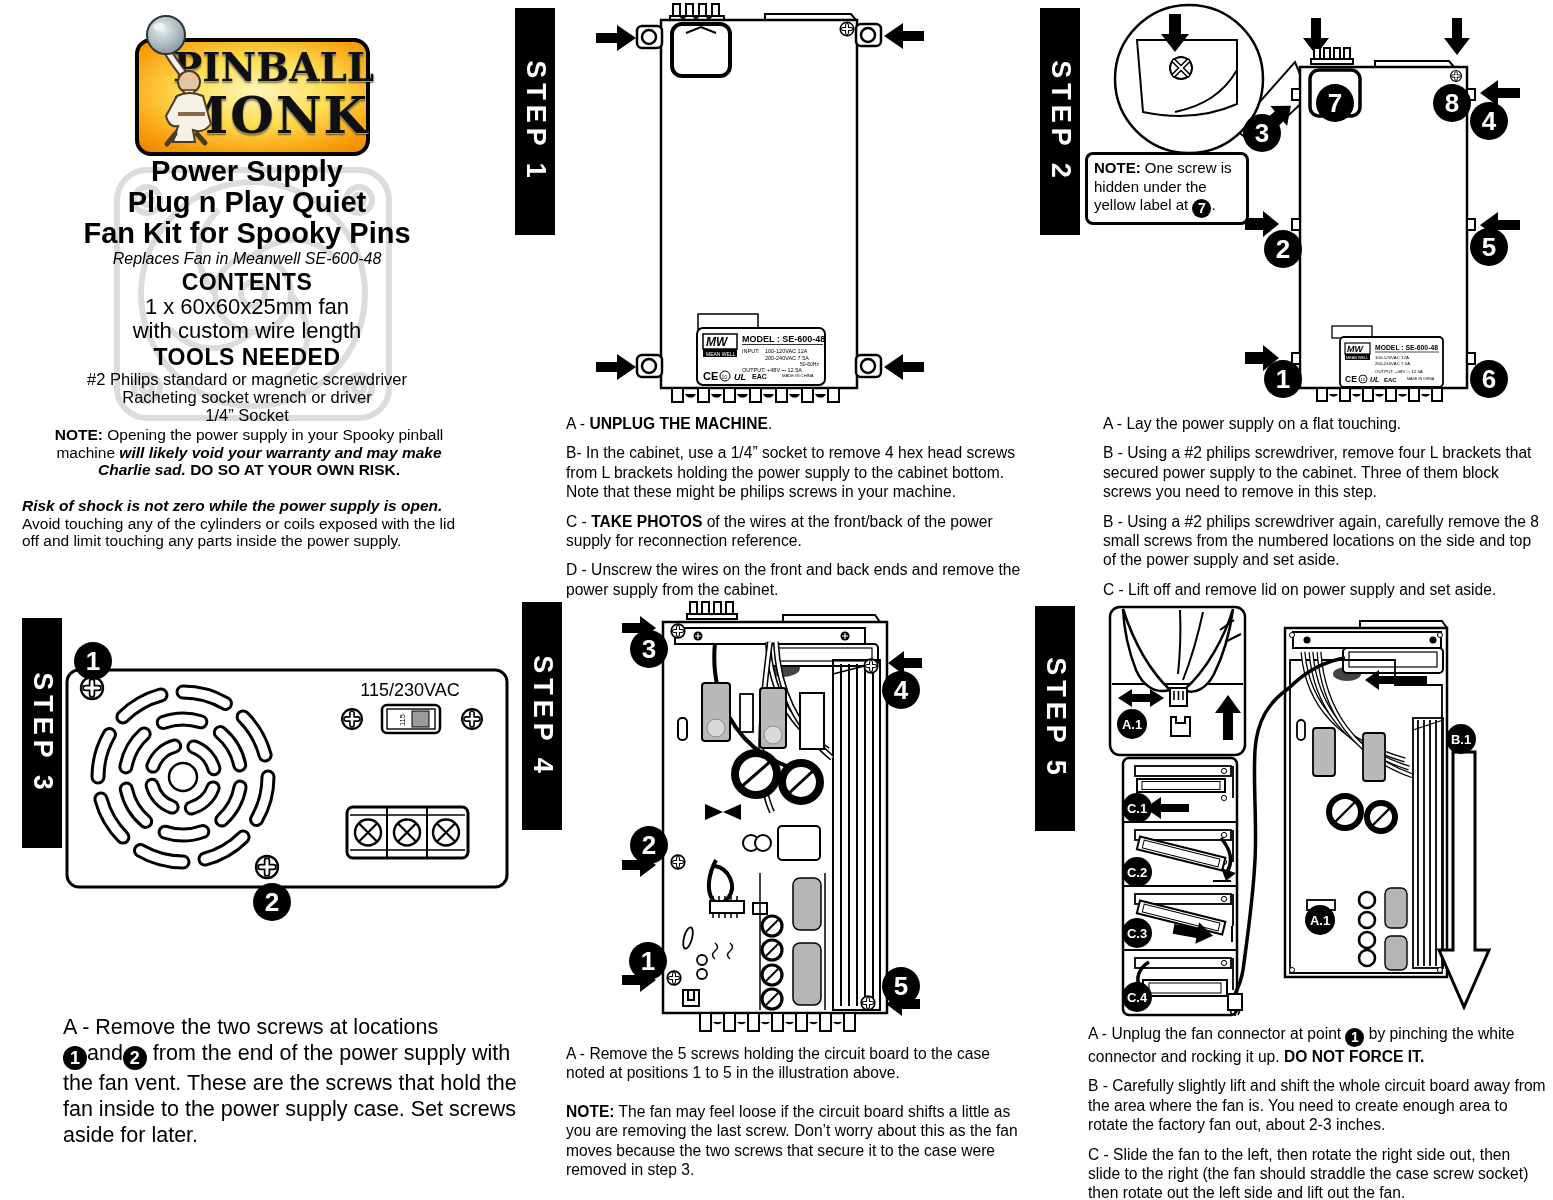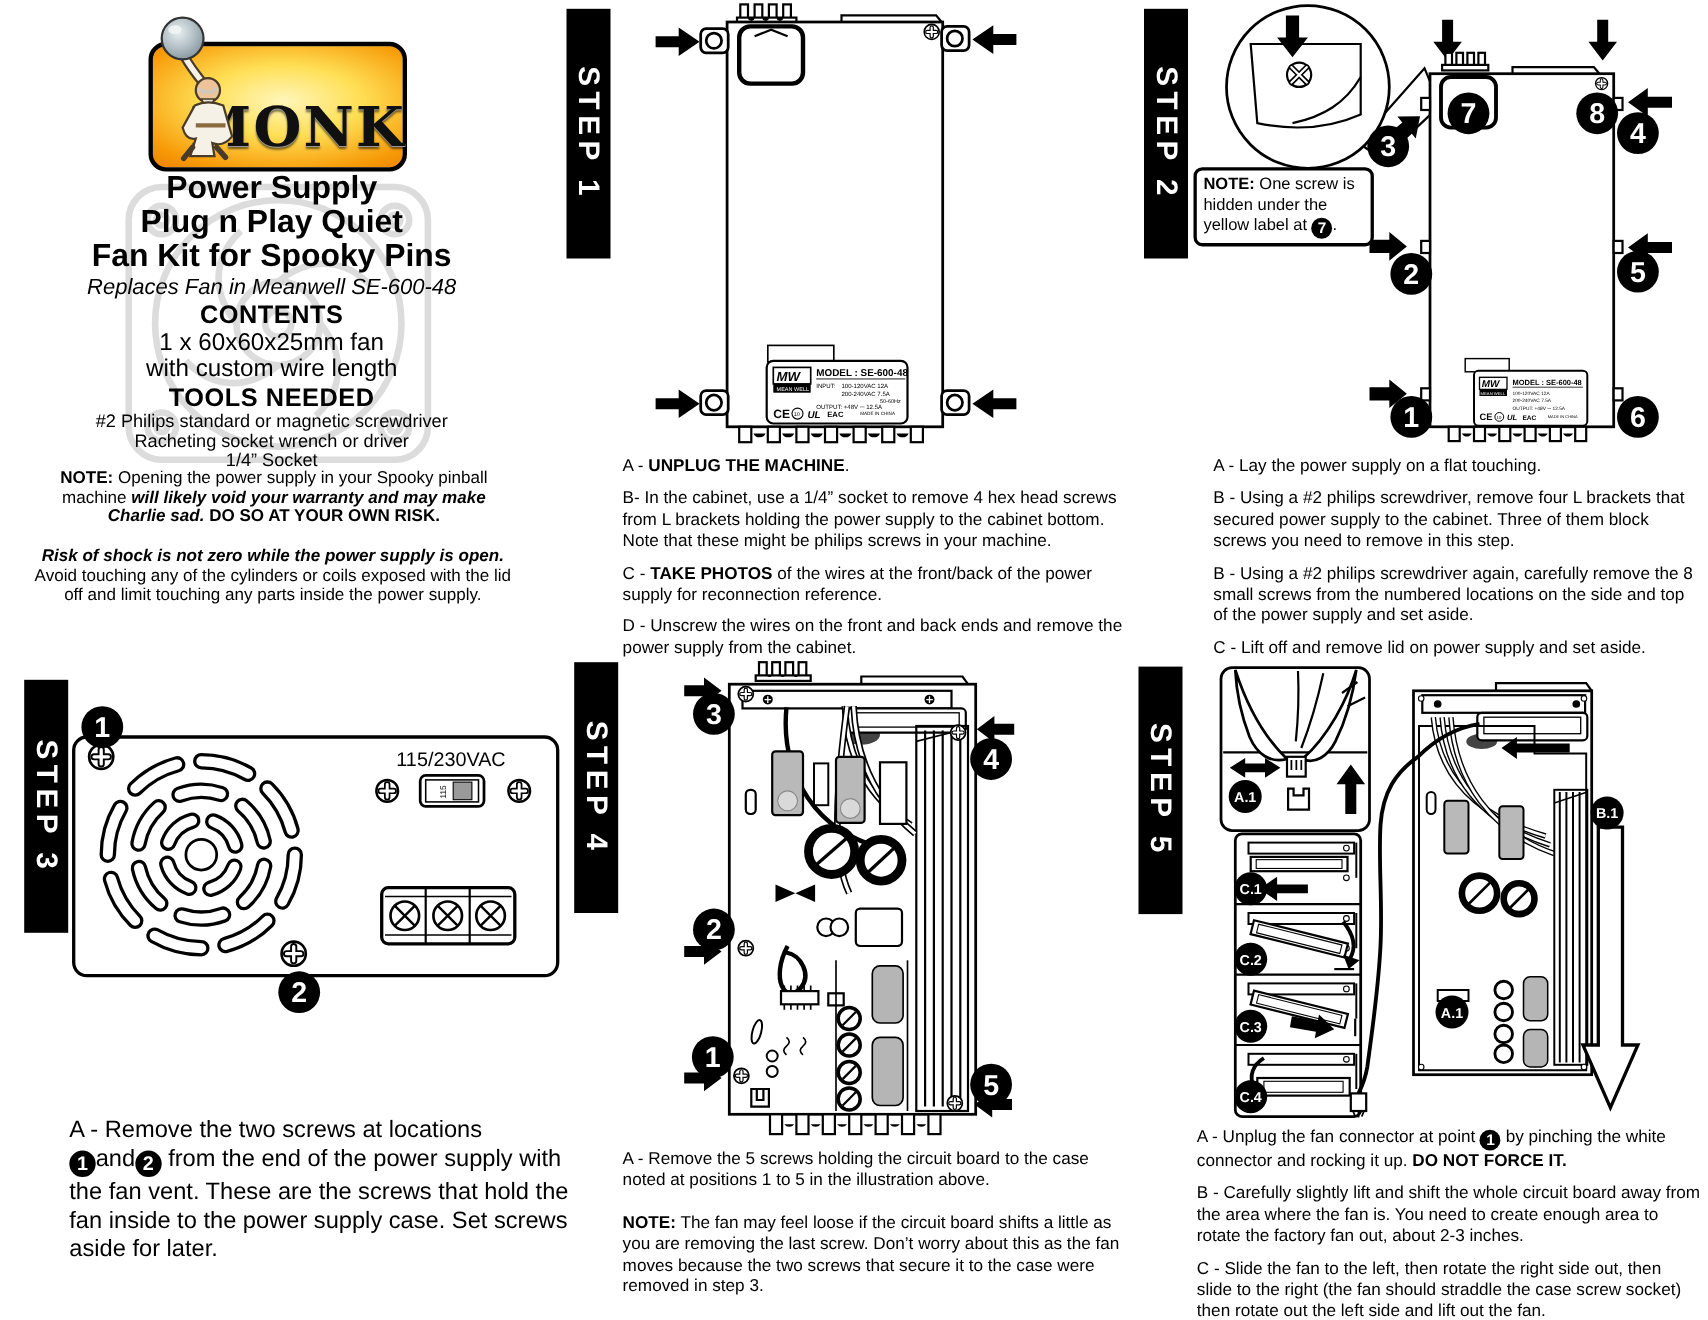--- a/index.html
+++ b/index.html
@@ -26,27 +26,27 @@
     border-radius:16px;
     background:radial-gradient(ellipse 78% 72% at 52% 45%, #fff6bb 0%, #ffdf55 40%, #f79b08 82%, #ee8302 100%);}
   .logo-line{position:absolute;left:34px;right:2px;text-align:center;font-family:"DejaVu Serif",serif;
     font-weight:700;color:#101010;text-shadow:0 1px 0 #9a9a9a,0 2px 2px rgba(0,0,0,.55);}
   .logo-line1{top:2px;font-size:39px;letter-spacing:0px;}
   .logo-line2{top:44px;font-size:50px;letter-spacing:2px;}
 
   
   .hdr{position:absolute;left:28px;top:156px;width:438px;text-align:center;line-height:1.04;}
   .hdr .t1{font-size:29px;font-weight:700;margin-bottom:1px;}
-  .hdr .sub{font-size:20px;font-style:italic;margin-top:3px;}
+  .hdr .sub{font-size:16px;font-style:italic;margin-top:3px;}
   .hdr .h2{font-size:23px;font-weight:800;letter-spacing:.5px;margin-top:3px;}
   .hdr .c1{font-size:22px;margin-top:1px;}
   .hdr .tool{font-size:16.5px;margin-top:1px;}
   .note-para{position:absolute;left:30px;top:426px;width:438px;text-align:center;
     font-size:15.5px;line-height:17.6px;}
-  .risk-para{position:absolute;left:22px;top:497px;width:452px;text-align:center;
+  .risk-para{position:absolute;left:22px;top:497px;width:452px;text-align:left;
     font-size:15.5px;line-height:17.6px;}
   .bi{font-weight:700;font-style:italic;margin-top:36px;}
 
   
   .instr{position:absolute;font-size:15.6px;line-height:19.4px;}
   .instr p{margin:10px;}
   #t1{left:556px;top:404px;width:488px;}
   #t2{left:1093px;top:404px;width:458px;}
   #t3{left:63px;top:1014px;width:468px;font-size:21.5px;line-height:26px;}
   #t4{left:556px;top:1034px;width:478px;}
@@ -81,20 +81,21 @@
     <g>
       <circle cx="64" cy="72" r="11" fill="#edc49a" stroke="#4a3b28" stroke-width="2"></circle>
       <path d="M55,70 Q64,78 73,70" stroke="#cfcac0" stroke-width="3" fill="none"></path>
       <path d="M58,80 Q64,92 70,80 Z" fill="#e6e2d8" stroke="#4a3b28" stroke-width="1.5"></path>
       <path d="M52,86 Q64,80 78,86 L86,114 Q78,124 68,120 L70,132 L48,132 L53,116 Q44,118 41,106 Z" fill="#f6f1e6" stroke="#4a3b28" stroke-width="2"></path>
       <path d="M50,124 l-8,10 M72,124 l8,9" stroke="#4a3b28" stroke-width="5" stroke-linecap="round"></path>
       <path d="M53,104 H80" stroke="#8a6b3f" stroke-width="4"></path>
     </g>
   </svg>
   <div class="logo-board">
+    <div class="logo-line logo-line1">PINBALL</div>
     <div class="logo-line logo-line2">MONK</div>
   </div>
 
   <svg class="abs" style="left:105px;top:160px;" width="300" height="270" viewBox="0 0 300 270">
     <g fill="none" stroke="#dcdcdc" stroke-width="6">
       <rect x="12" y="10" width="272" height="248" rx="30"></rect>
       <circle cx="42" cy="40" r="13"></circle>
         <circle cx="42" cy="40" r="5"></circle>
       <circle cx="254" cy="40" r="13"></circle>
         <circle cx="254" cy="40" r="5"></circle>

